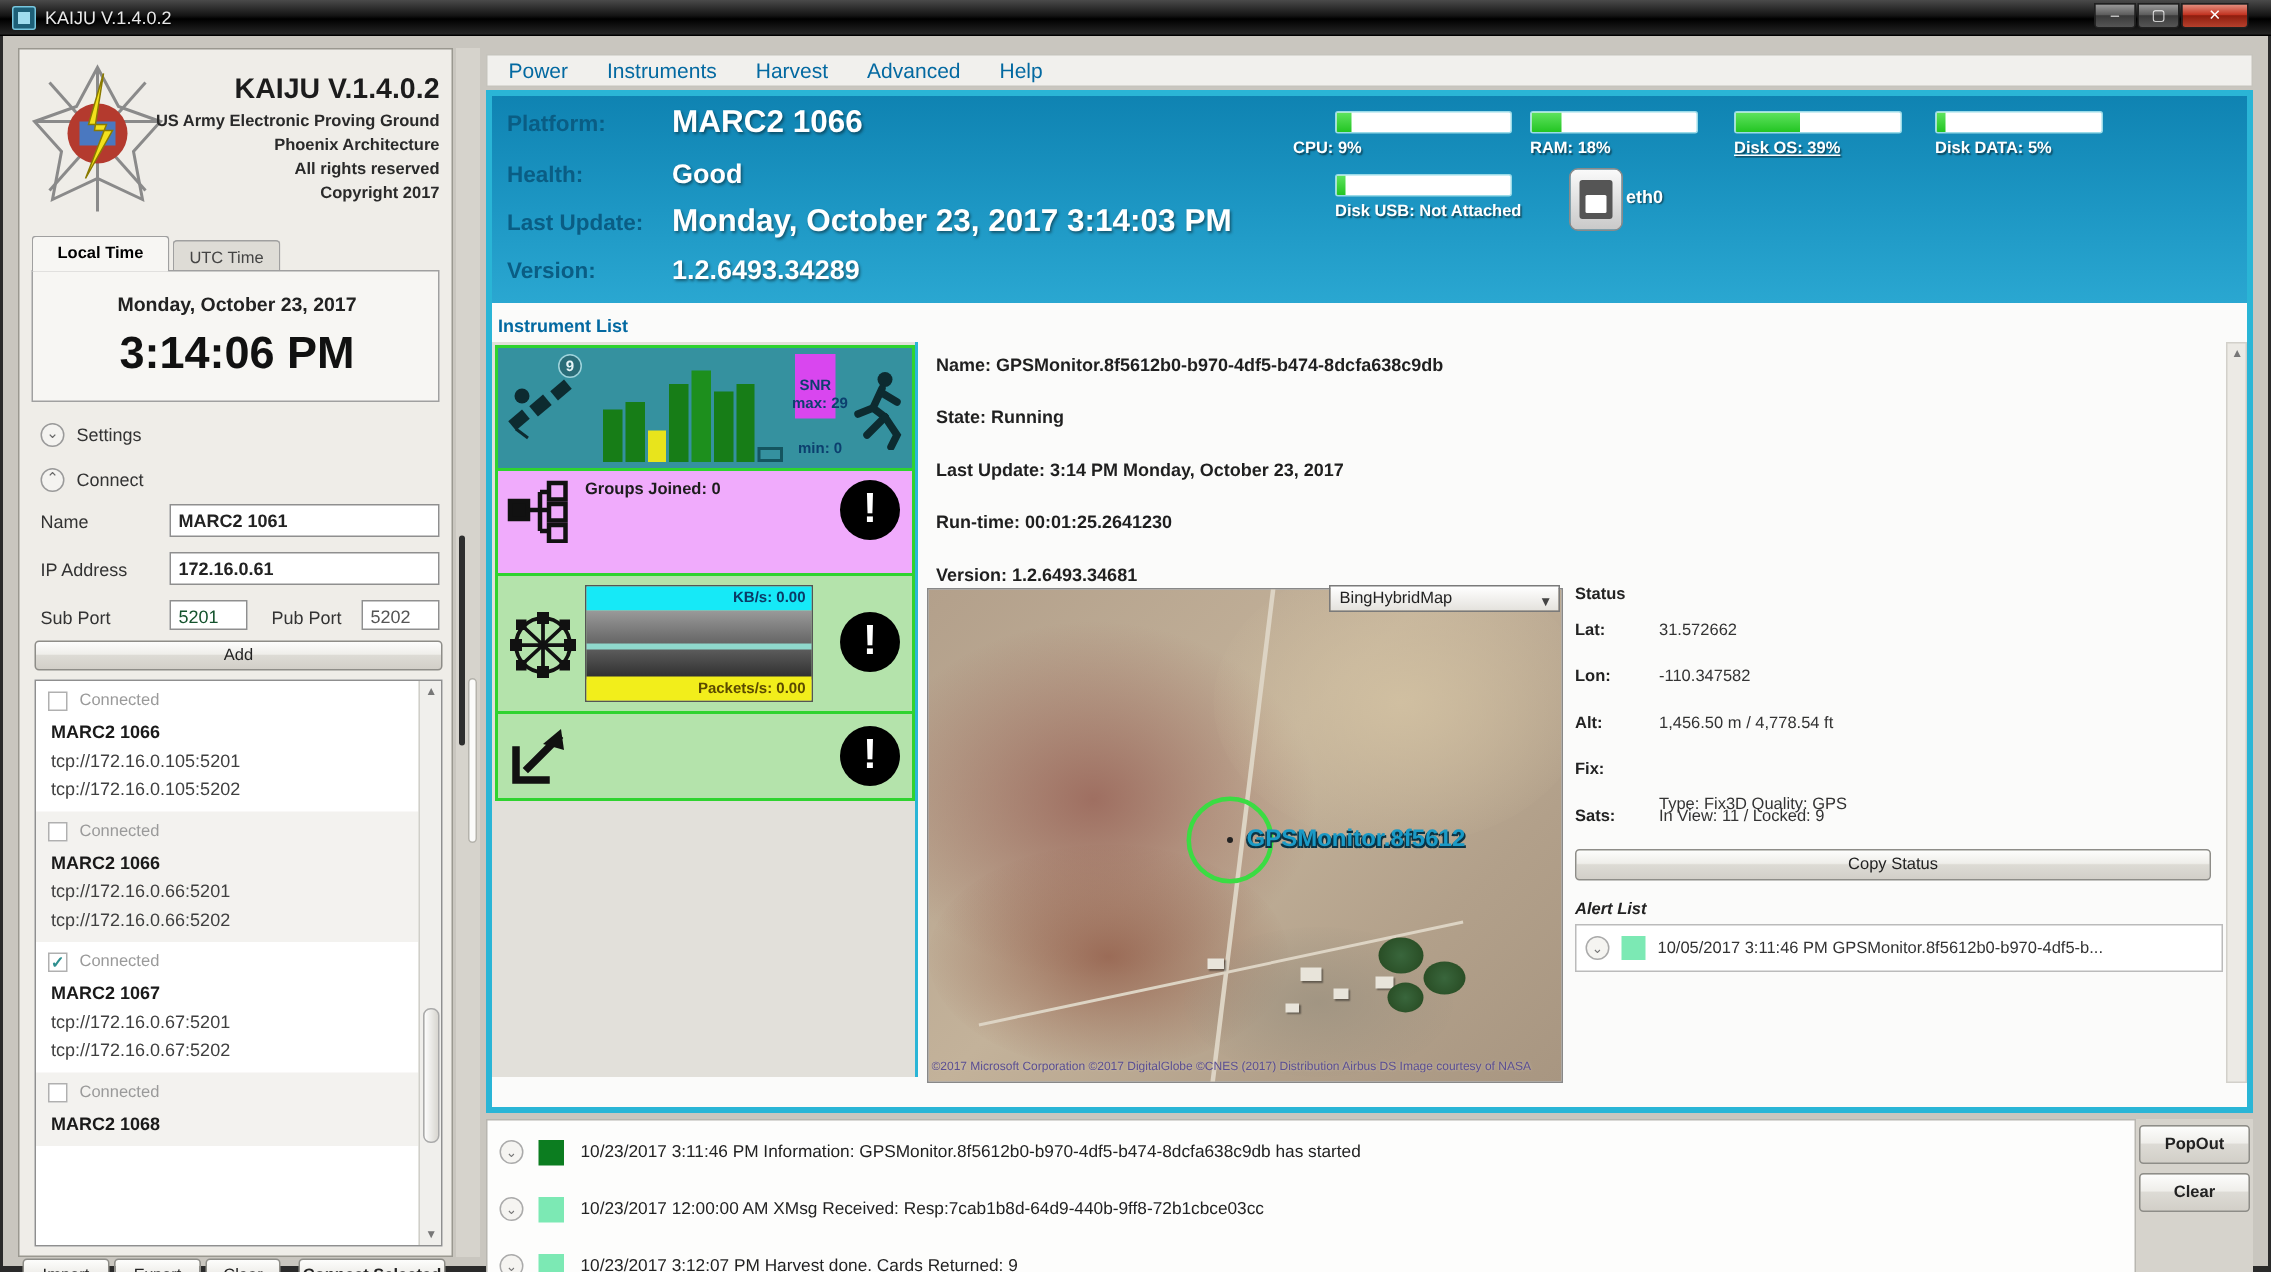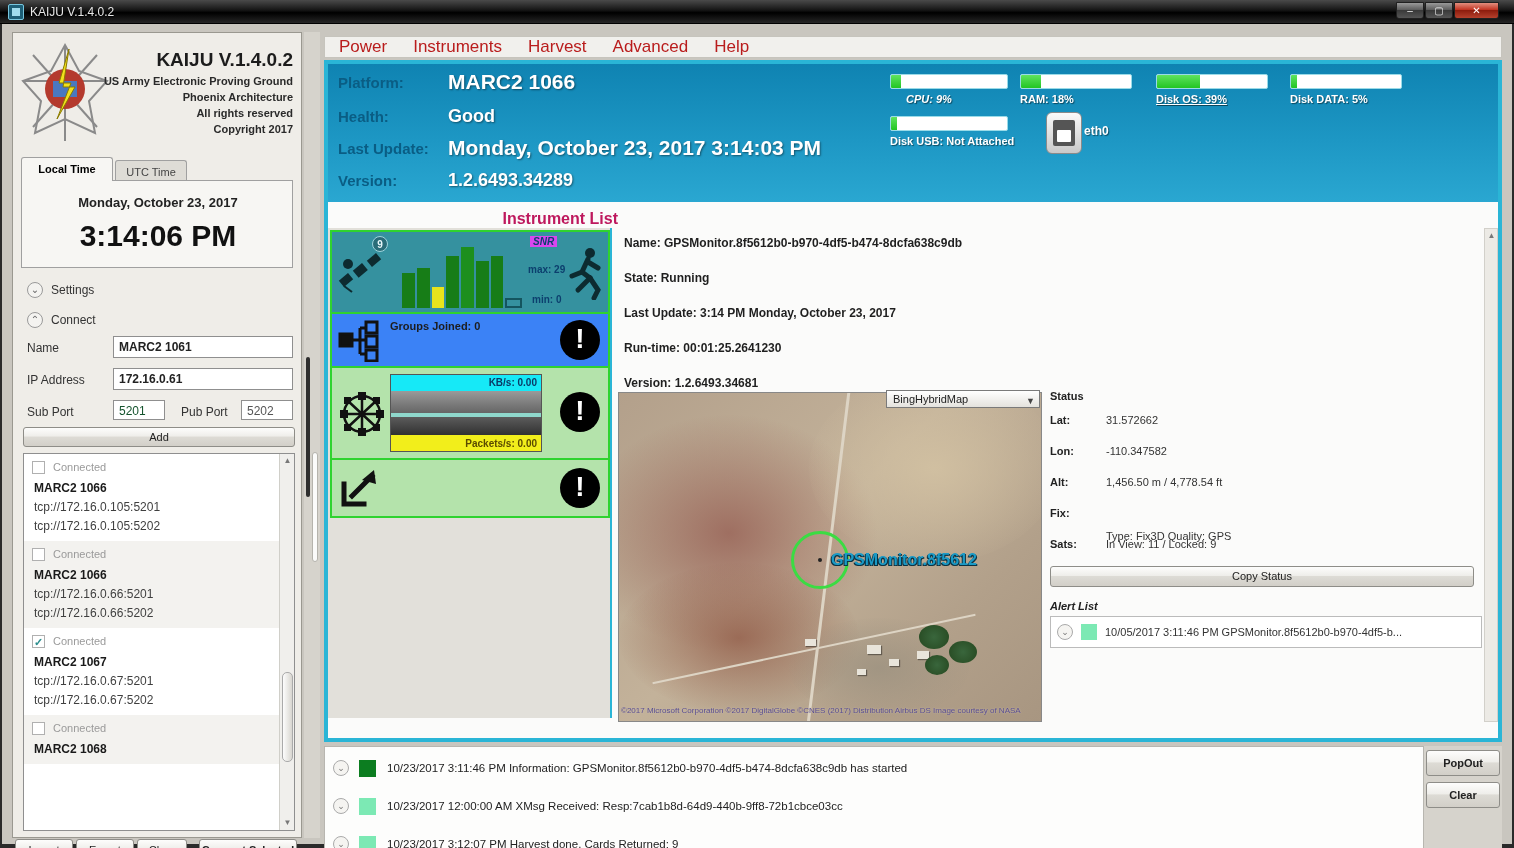--- a/index.html
+++ b/index.html
@@ -73,62 +73,62 @@
   #btn-connect-selected { left:186px; top:806px; width:98px; font-weight:bold; overflow:hidden; white-space:nowrap; }
   #btn-import,#btn-export,#btn-clear-left,#btn-connect-selected { position:absolute; height:22px; line-height:20px; }
 
   
   #splitter { left:302px; top:8px; width:16px; height:806px; background:#d6d3cc; }
   #splitter .rail-dark { position:absolute; left:2px; top:325px; width:4px; height:140px; background:#2e2e2e; border-radius:2px; }
   #splitter .rail-thumb { position:absolute; left:8px; top:420px; width:6px; height:110px; background:#fbfbfa; border:1px solid #b5b3ac; border-radius:3px; }
 
   
   #menubar { left:322px; top:12px; width:1178px; height:22px; background:#f1f0ed; border:1px solid #c6c4bd; display:flex; align-items:center; gap:26px; padding-left:14px; }
-  .menu-item { font-size:17px; color:#b91c1c; }
+  .menu-item { font-size:14px; color:#0369a1; }
 
   #central { left:322px; top:36px; width:1178px; height:682px; border:4px solid #2ab5d6; background:#fbfbfa; }
 
   #blue-header { left:0px; top:0px; width:1170px; height:138px;
     background:linear-gradient(180deg,#0f83b2,#1d97c4 55%,#2aa7d1); }
   .hdr-label { left:10px; font-size:15px; font-weight:bold; color:#0a5d84;text-align:right; }
   .hdr-value { left:120px; color:#fff; font-weight:bold; text-shadow:1px 1px 2px rgba(0,0,0,.45); }
   #hdr-platform-l { top:10px; } #hdr-platform-v { top:6px; font-size:21px; }
   #hdr-health-l { top:44px; } #hdr-health-v { top:42px; font-size:18px; }
   #hdr-update-l { top:76px; } #hdr-update-v { top:72px; font-size:21px; }
   #hdr-version-l { top:108px; } #hdr-version-v { top:106px; font-size:18px; }
 
   .meter { height:15px; background:#fff; border:1px solid #9adbe8; border-radius:2px; overflow:hidden; }
   .meter .fill { height:100%; background:linear-gradient(#5fe35f,#23c523); }
   .meter-label { font-size:11px; font-weight:bold; color:#fff; text-shadow:1px 1px 1px rgba(0,0,0,.5); white-space:nowrap; }
-  #meter-cpu { left:562px; top:10px; width:118px; } #meter-cpu-l { left:578px; top:29px;font-style:italic; }
+  #meter-cpu { left:562px; top:10px; width:118px; } #meter-cpu-l { left:534px; top:29px; }
   #meter-ram { left:692px; top:10px; width:112px; } #meter-ram-l { left:692px; top:29px; }
   #meter-diskos { left:828px; top:10px; width:112px; } #meter-diskos-l { left:828px; top:29px;text-decoration:underline; }
   #meter-diskdata { left:962px; top:10px; width:112px; } #meter-diskdata-l { left:962px; top:29px; }
   #meter-usb { left:562px; top:52px; width:118px; } #meter-usb-l { left:562px; top:71px; }
   #eth-icon { left:718px; top:48px; width:36px; height:42px; border-radius:6px;
     background:linear-gradient(#fafafa,#c9c9c9); border:1px solid #8a8a8a; }
   #eth-icon .port { position:absolute; left:6px; top:7px; width:22px; height:26px; background:#555; border-radius:2px; }
   #eth-icon .pins { position:absolute; left:10px; top:17px; width:14px; height:12px; background:#fff; border-radius:1px; }
   #eth-label { left:756px; top:60px; font-size:12px; font-weight:bold; color:#fff; text-shadow:1px 1px 1px rgba(0,0,0,.5); }
 
-  #instr-title { left:4px; top:146px; width:286px; text-align:right; font-size:16px; font-weight:bold; color:#be185d; }
+  #instr-title { left:4px; top:146px; width:286px; text-align:left; font-size:12px; font-weight:bold; color:#0369a1; }
   #instr-col { left:0px; top:164px; width:284px; height:490px; background:#e2e0da; border-right:2px solid #2ab5d6; }
   #tiles { position:absolute; left:2px; top:2px; width:280px; border:2px solid #2fd32f; }
   .tile { position:relative; width:100%; border-bottom:2px solid #2fd32f; }
   #tile-snr { height:82px; background:#35919f; }
-  #tile-groups { height:54px; background:#3b82f6; }
+  #tile-groups { height:70px; background:#f0abfc; }
   #tile-net { height:92px; background:#b4e3ab; }
   #tile-act { height:56px; background:#b4e3ab; border-bottom:none; }
 
   #snr-badge { position:absolute; left:40px; top:4px; width:16px; height:16px; border-radius:50%;
     background:#2a6d78; color:#e8f6f8; font-size:10px; font-weight:bold; text-align:center; line-height:16px; border:1px solid #9fd4dc; }
   #snr-bars { position:absolute; left:70px; top:8px; width:120px; height:68px; display:flex; align-items:flex-end; gap:2px; }
   .snr-bar { flex:1; }
   .snr-text { position:absolute; font-size:10px; font-weight:bold; color:#0c3f6e; }
-  #snr-stat { left:198px; top:4px; background:#d946ef; padding:0 3px;font-style:italic; }
+  #snr-stat { left:198px; top:4px; background:#d946ef; padding:16px 3px; }
   #snr-max { left:196px; top:32px; }
   #snr-min { left:200px; top:62px; }
 
   .tile-icon { position:absolute; left:6px; }
   .excl { position:absolute; right:8px; width:40px; height:40px; border-radius:50%; background:#000;
     color:#fff; font-size:28px; font-weight:bold; text-align:center; line-height:38px; }
   .tile-text { font-size:11px; font-weight:bold; color:#1d1d1d; }
   #groups-text { position:absolute; left:58px; top:6px; }
   #net-box { position:absolute; left:58px; top:6px; width:152px; height:78px; border:1px solid #555; }
   #net-kbs { position:absolute; left:0; top:0; width:100%; height:16px; background:#16e9f7; }

